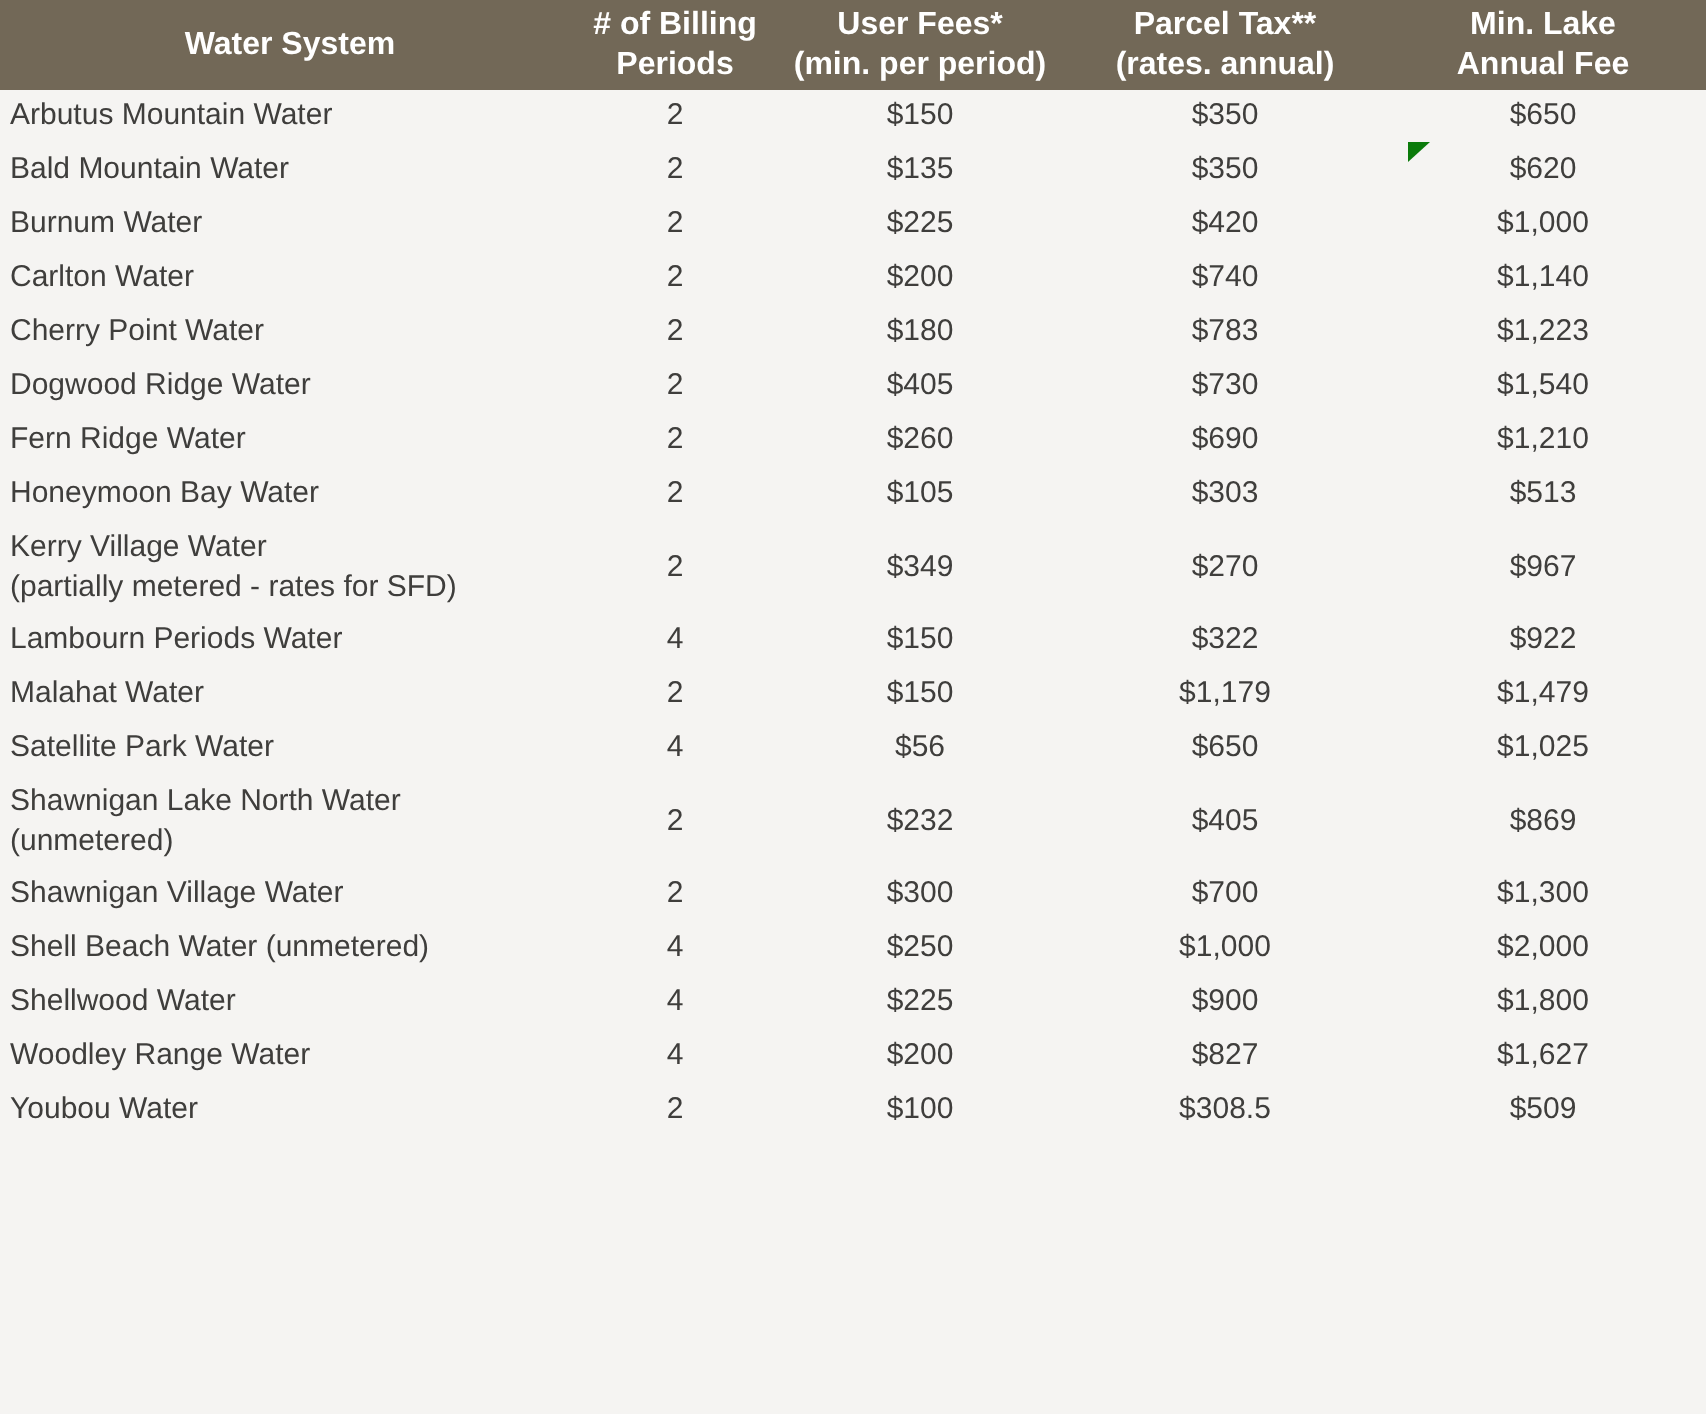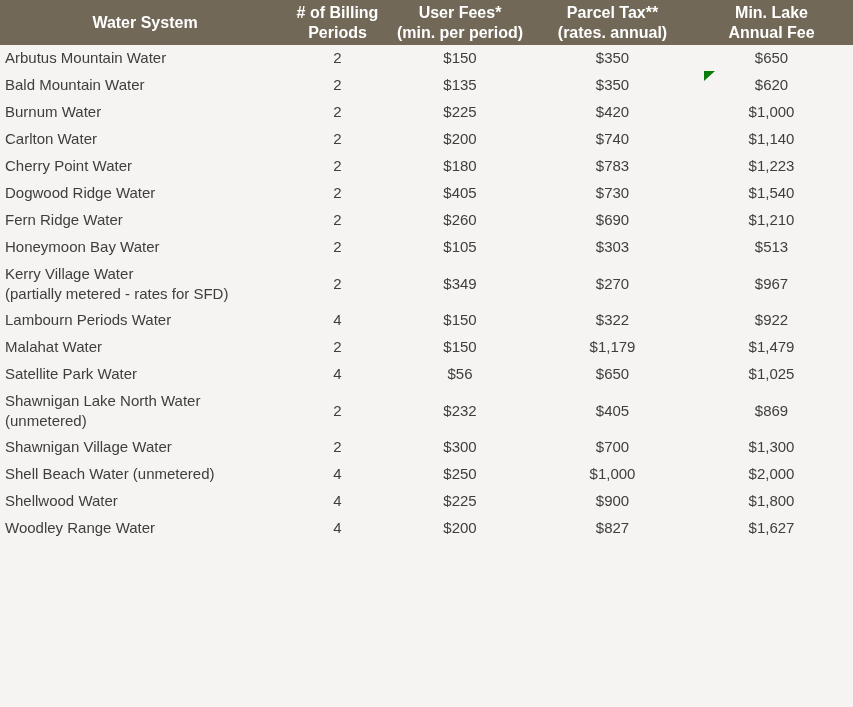--- a/index.html
+++ b/index.html
@@ -215,16 +215,23 @@
           <td>$900</td>
           <td>$1,800</td>
         </tr>
         <tr>
           <td class="name">Woodley Range Water</td>
           <td>4</td>
           <td>$200</td>
           <td>$827</td>
           <td>$1,627</td>
         </tr>
+        <tr>
+          <td class="name">Youbou Water</td>
+          <td>2</td>
+          <td>$100</td>
+          <td>$308.5</td>
+          <td>$509</td>
+        </tr>
       </tbody>
   </table>
   <div class="corner-flag"></div>
 </div>
 
 </body></html>

